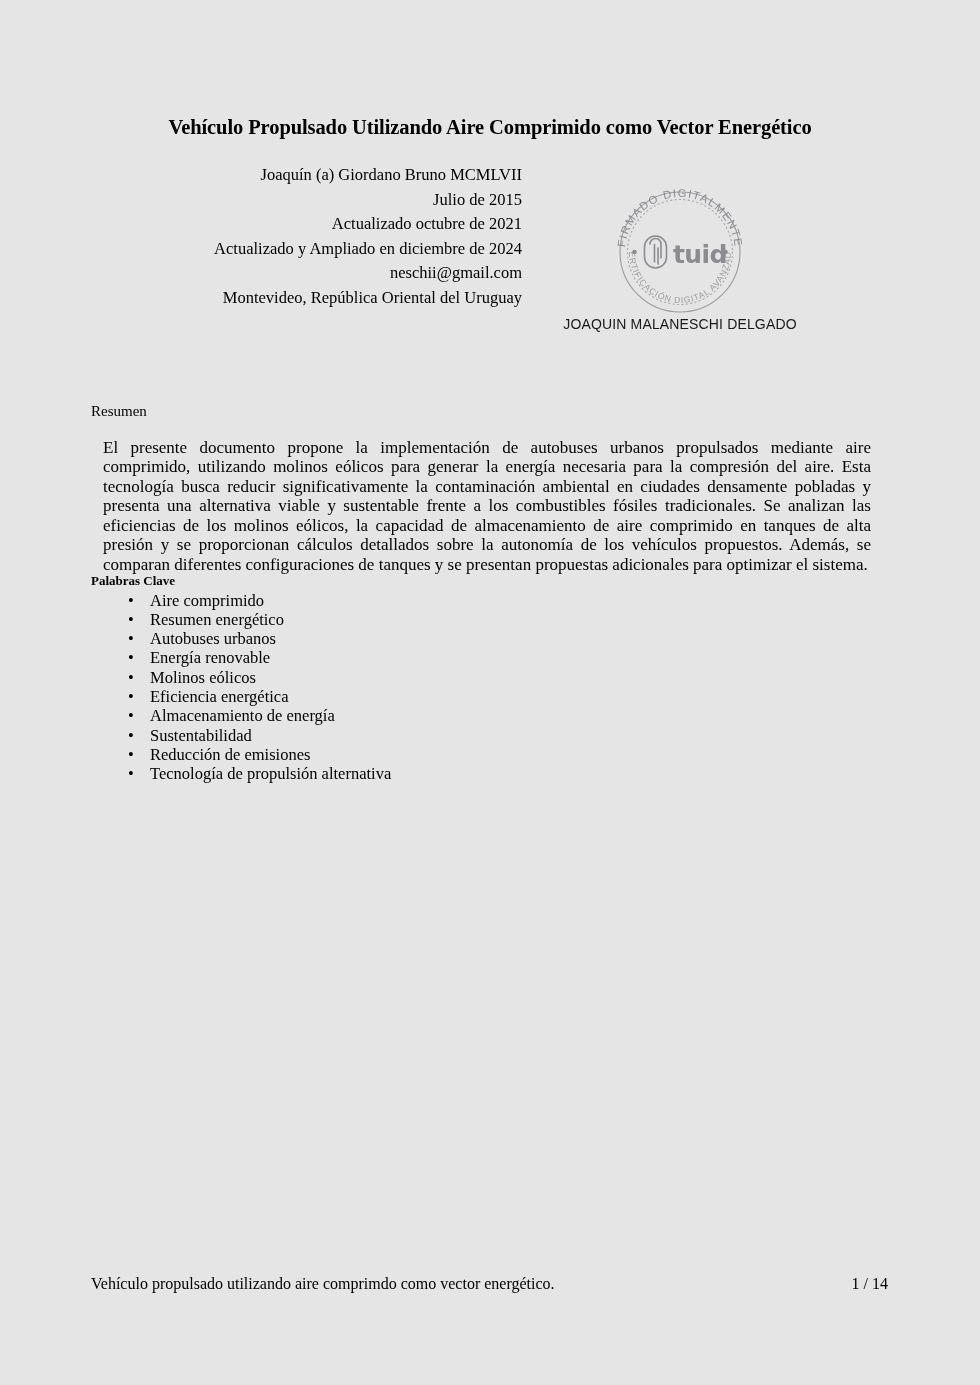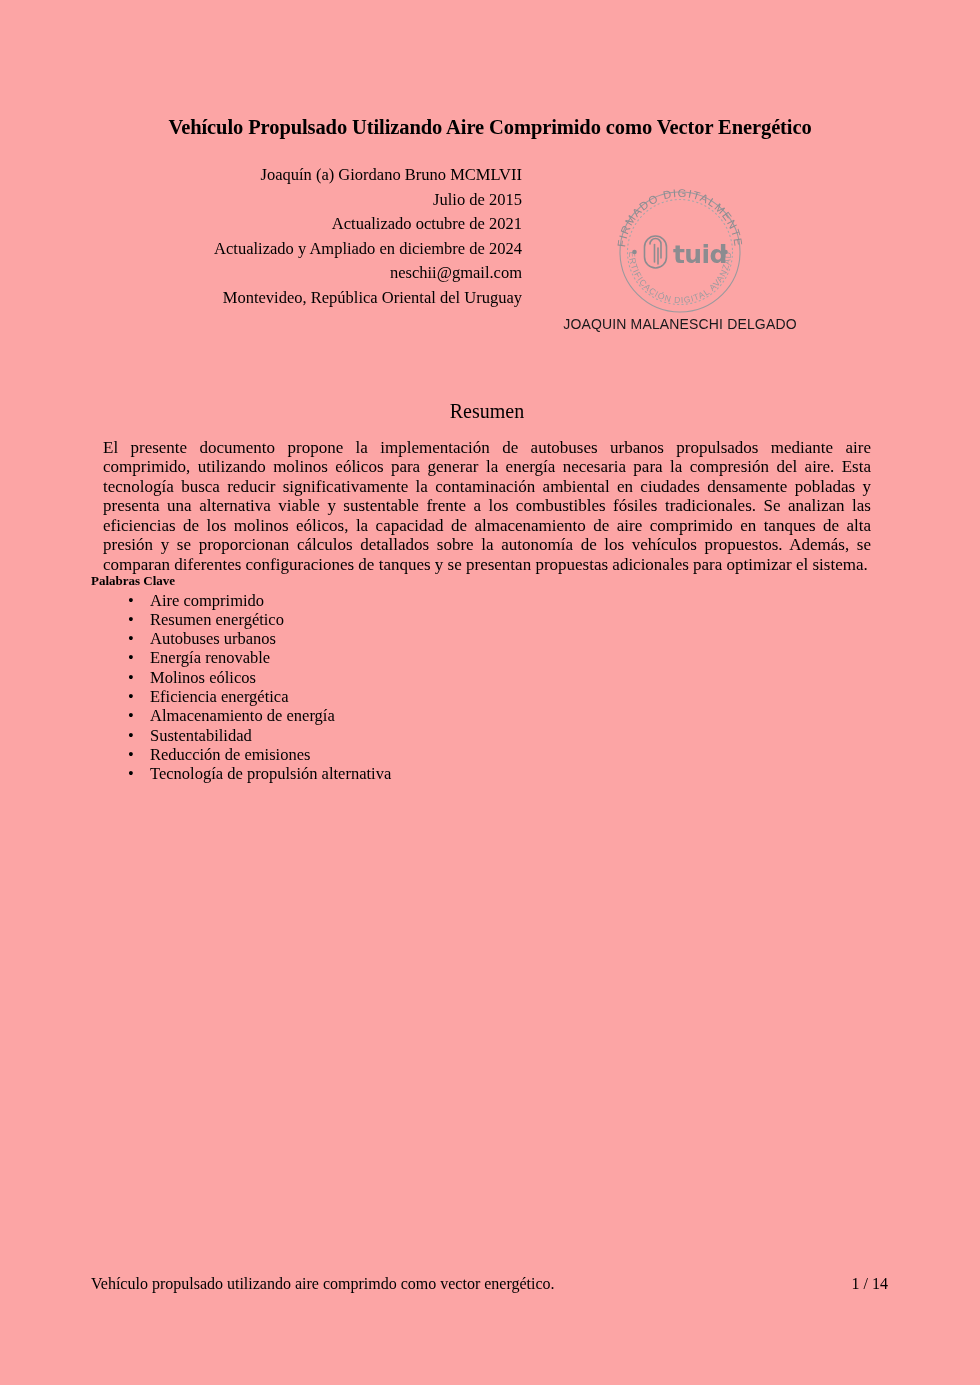--- a/index.html
+++ b/index.html
@@ -5,21 +5,21 @@
 <style>
   html, body {
     margin: 0;
     padding: 0;
     background: #ffffff;
   }
   .page {
     position: relative;
     width: 980px;
     height: 1385px;
-    background: #fca5a5;
+    background: #e5e5e5;
     margin: 0 auto;
     overflow: hidden;
     font-family: "Liberation Serif", "DejaVu Serif", serif;
     color: #000000;
   }
 
   
   .doc-title {
     position: absolute;
     left: 90px;
@@ -71,24 +71,23 @@
   }
 
   
   .abstract {
     position: absolute;
     left: 91px;
     top: 402px;
     width: 792px;
   }
   .abstract-heading {
-    font-size: 20px;
+    font-size: 15px;
     line-height: 19.5px;
     margin-bottom: 16px;
-    text-align: center;
   }
   .abstract-body {
     font-size: 17px;
     line-height: 19.6px;
     text-align: justify;
     margin: 12px;
     hyphens: none;
   }
 
   

